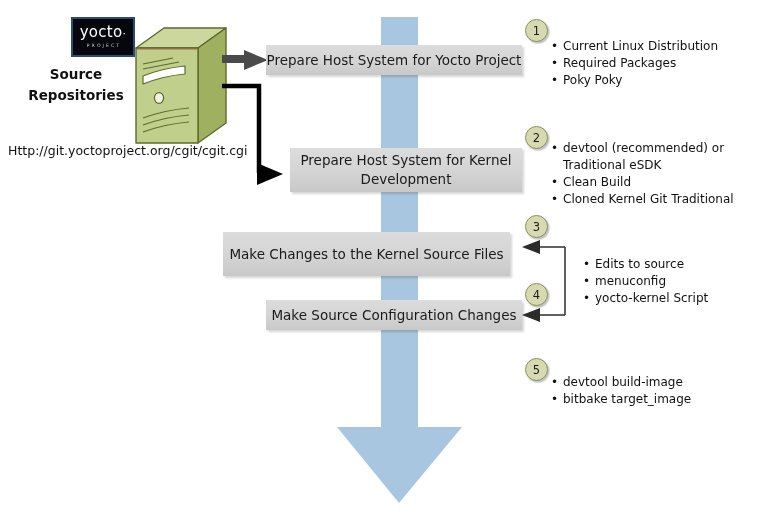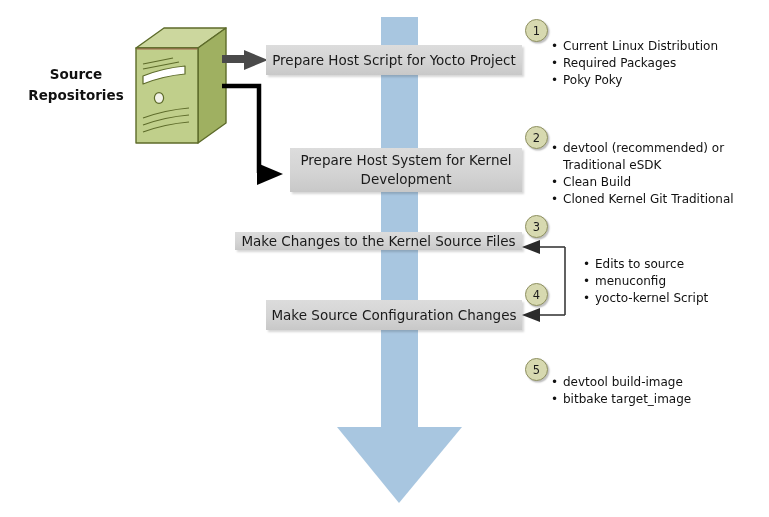--- a/index.html
+++ b/index.html
@@ -89,21 +89,21 @@
     align-items: center;
     justify-content: center;
     text-align: center;
     color: #1a1a1a;
     font-size: 13.5px;
     line-height: 19px;
     box-sizing: border-box;
   }
   #box-1 { left: 266px; top: 45px;  width: 256px; height: 30px; }
   #box-2 { left: 290px; top: 148px; width: 232px; height: 44px; }
-  #box-3 { left: 235px; top: 232px; width: 287px; height: 18px; }
+  #box-3 { left: 223px; top: 232px; width: 287px; height: 44px; }
   #box-4 { left: 266px; top: 300px; width: 256px; height: 30px; }
   #box-5 { left: 266px; top: 378px; width: 256px; height: 30px; }
 
   
   .step-badge {
     width: 23px; height: 23px;
     border-radius: 50%;
     background: #d7d9b0;
     border: 1.5px solid #8e9060;
     box-sizing: border-box;
@@ -154,26 +154,31 @@
 </head>
 <body>
 
 <div id="diagram">
 
   <div class="abs" id="flow-spine"></div>
   <svg class="abs" id="flow-arrowhead" viewBox="0 0 125 80">
     <polygon points="0,2 125,2 62,78" fill="#a8c6e0"></polygon>
   </svg>
 
+  <div class="abs" id="yocto-logo">
+    <div class="y-main"><span>yocto</span><span class="dot">·</span></div>
+    <div class="y-sub">PROJECT</div>
+  </div>
 
   <div class="abs" id="source-repos-label">
     <div>Source</div>
     <div>Repositories</div>
   </div>
 
+  <div class="abs" id="repo-url">Http://git.yoctoproject.org/cgit/cgit.cgi</div>
 
   <svg class="abs" id="server-icon" viewBox="0 0 96 120">
 
     <polygon points="3,22 31,2 93,2 65,22" fill="#ccd79e" stroke="#5d6b2a" stroke-width="1.4" stroke-linejoin="round"></polygon>
 
     <polygon points="65,22 93,2 93,97 65,117" fill="#9fb061" stroke="#5d6b2a" stroke-width="1.4" stroke-linejoin="round"></polygon>
 
     <polygon points="3,22 65,22 65,117 3,117" fill="#c0cf8b" stroke="#5d6b2a" stroke-width="1.4" stroke-linejoin="round"></polygon>
 
     <path d="M4,23 L64,23" stroke="#a05a4a" stroke-width="0.9" fill="none"></path>
@@ -204,21 +209,21 @@
 
   <svg class="abs" id="connectors-right" viewBox="0 0 769 517">
     <path d="M565,247 L565,315" stroke="#3a3a3a" stroke-width="1.6" fill="none"></path>
     <path d="M565,247 L537,247" stroke="#3a3a3a" stroke-width="1.6" fill="none"></path>
     <path d="M565,315 L537,315" stroke="#3a3a3a" stroke-width="1.6" fill="none"></path>
     <polygon points="540,240 522,247 540,254" fill="#2b2b2b"></polygon>
     <polygon points="540,308 522,315 540,322" fill="#2b2b2b"></polygon>
   </svg>
 
   <div class="abs process-box" id="box-1">
-    <span>Prepare Host Script for Yocto Project</span>
+    <span>Prepare Host System for Yocto Project</span>
   </div>
   <div class="abs process-box" id="box-2">
     <span>Prepare Host System for Kernel Development</span>
   </div>
   <div class="abs process-box" id="box-3">
     <span>Make Changes to the Kernel Source Files</span>
   </div>
   <div class="abs process-box" id="box-4">
     <span>Make Source Configuration Changes</span>
   </div>

